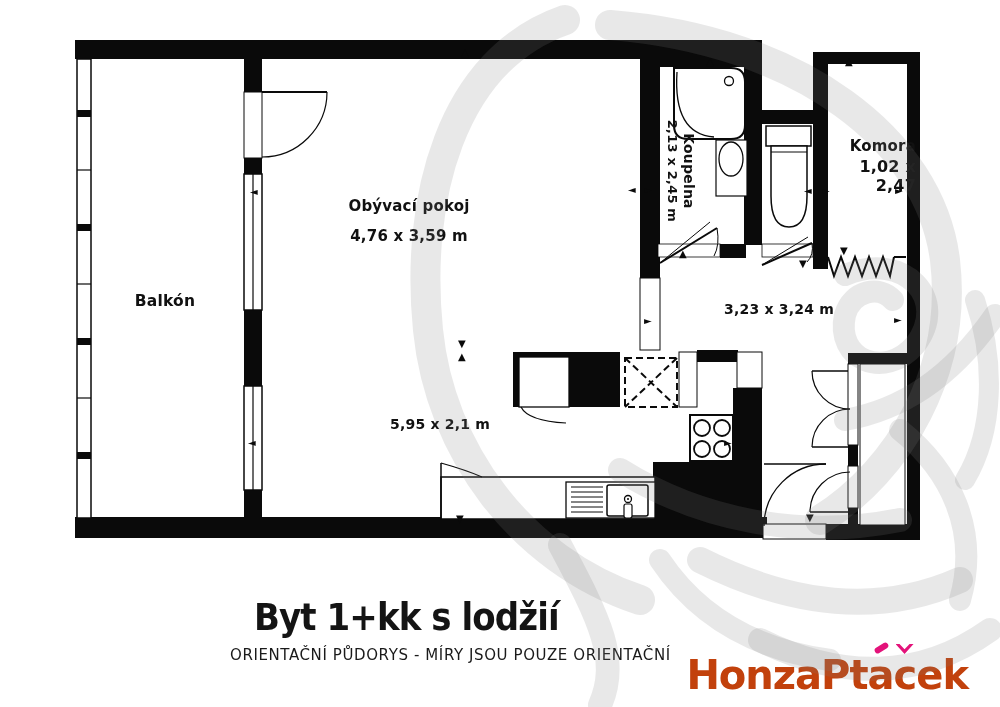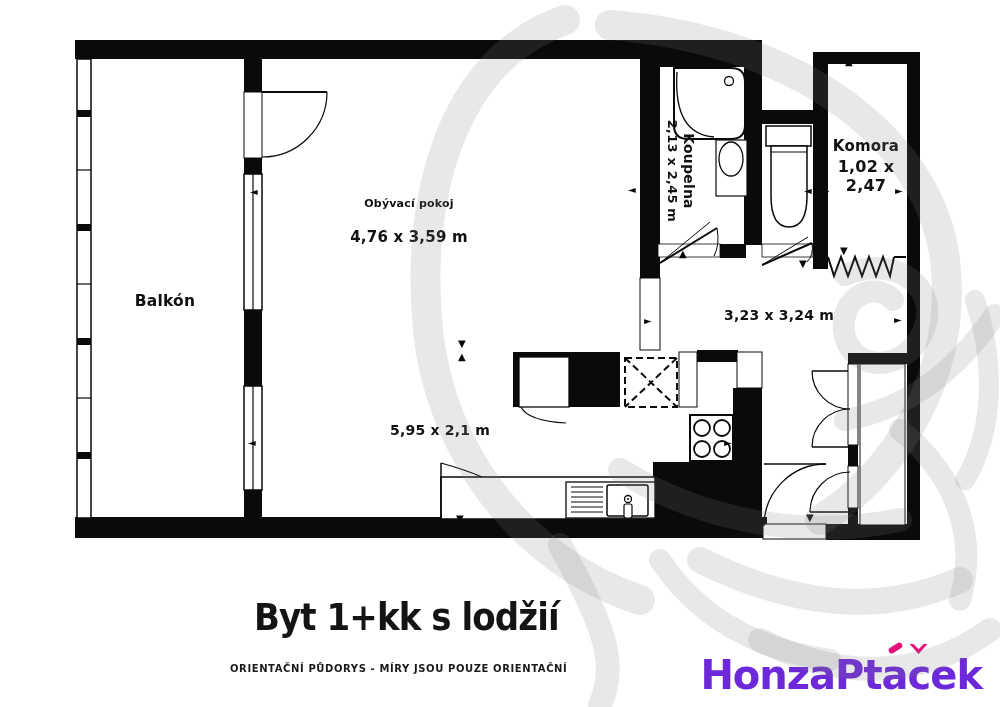--- a/index.html
+++ b/index.html
@@ -1,28 +1,28 @@
 <!DOCTYPE html>
 <html><head>
 <meta charset="utf-8">
 <style>
   html,body{margin:0;padding:0;background:#fff;}
   #stage{position:relative;width:1000px;height:707px;background:#fff;overflow:hidden;
          font-family:"DejaVu Sans","Liberation Sans",sans-serif;color:#0a0a0a;}
   #plan-svg{position:absolute;left:0;top:0;z-index:10;}
   .roomlabel{position:absolute;z-index:30;text-align:center;font-weight:bold;color:#111;}
   .roomlabel .rname{font-size:15.5px;letter-spacing:.2px;}
-  .roomlabel .rdims{font-size:14px;margin-top:18px;letter-spacing:.2px;}
+  .roomlabel .rdims{font-size:14px;margin-top:12px;letter-spacing:.2px;}
   .marker{position:absolute;z-index:32;font-size:10px;color:#0a0a0a;line-height:1;}
   #label-koupelna{transform:rotate(90deg);}
   #title-block{position:absolute;left:230px;top:596px;width:600px;z-index:30;text-align:left;}
   #main-title{font-size:37px;font-weight:bold;letter-spacing:-1px;transform:scaleX(.92);color:#141414;}
-  #subtitle{font-size:10px;font-weight:bold;letter-spacing:.6px;margin-top:24px;color:#1a1a1a;}
-  #logo{position:absolute;right:18px;top:652px;z-index:31;font-size:40px;font-weight:bold;
-        letter-spacing:-1px;color:#6d28d9;white-space:nowrap;}
+  #subtitle{font-size:15px;font-weight:normal;letter-spacing:.6px;margin-top:7px;color:#1a1a1a;}
+  #logo{position:absolute;right:32px;top:652px;z-index:31;font-size:40px;font-weight:bold;
+        letter-spacing:-1px;color:#c2410c;white-space:nowrap;}
   #logo .ltr{position:relative;display:inline-block;}
   .acute-mark{position:absolute;left:6px;top:-7px;width:15px;height:6px;border-radius:3px;
         background:#e3137a;transform:rotate(-32deg);}
   .caron-mark{position:absolute;left:2px;top:-8px;width:18px;height:10px;background:#e3137a;
         clip-path:polygon(0 0,22% 0,50% 52%,78% 0,100% 0,50% 100%);}
   #watermark{position:absolute;left:0;top:0;z-index:40;pointer-events:none;}
 </style>
 </head>
 <body>
 
@@ -180,30 +180,30 @@
       <line x1="764" y1="464" x2="826" y2="464" stroke-width="1.5"></line>
       <path d="M 764 526 A 62 62 0 0 1 826 464" stroke-width="1.3"></path>
     </g>
   </svg>
 
   <div class="roomlabel" style="left:85px;top:292px;width:160px;">
     <div class="rname">Balkón</div>
   </div>
 
   <div class="roomlabel" style="left:309px;top:197px;width:200px;">
-    <div class="rname" style="font-size:11px">Obývací pokoj</div>
+    <div class="rname" style="font-size:15px">Obývací pokoj</div>
     <div class="rdims" style="font-size:15px">4,76 x 3,59 m</div>
   </div>
 
   <div class="roomlabel" id="label-koupelna" style="left:611px;top:155px;width:140px;">
     <div class="rname" style="font-size:14px">Koupelna</div>
     <div class="rdims" style="font-size:13px;margin-top:1px">2,13 x 2,45 m</div>
   </div>
 
-  <div class="roomlabel" style="left:816px;top:137px;width:100px;">
+  <div class="roomlabel" style="left:816px;top:137px;width:100px;text-align:right;">
     <div class="rname" style="font-size:15px">Komora</div>
     <div class="rdims" style="font-size:16px;margin-top:2px">1,02 x 2,47</div>
   </div>
 
   <div class="roomlabel" style="left:679px;top:289px;width:200px;">
     <div class="rdims">3,23 x 3,24 m</div>
   </div>
 
   <div class="roomlabel" style="left:340px;top:404px;width:200px;">
     <div class="rdims">5,95 x 2,1 m</div>

